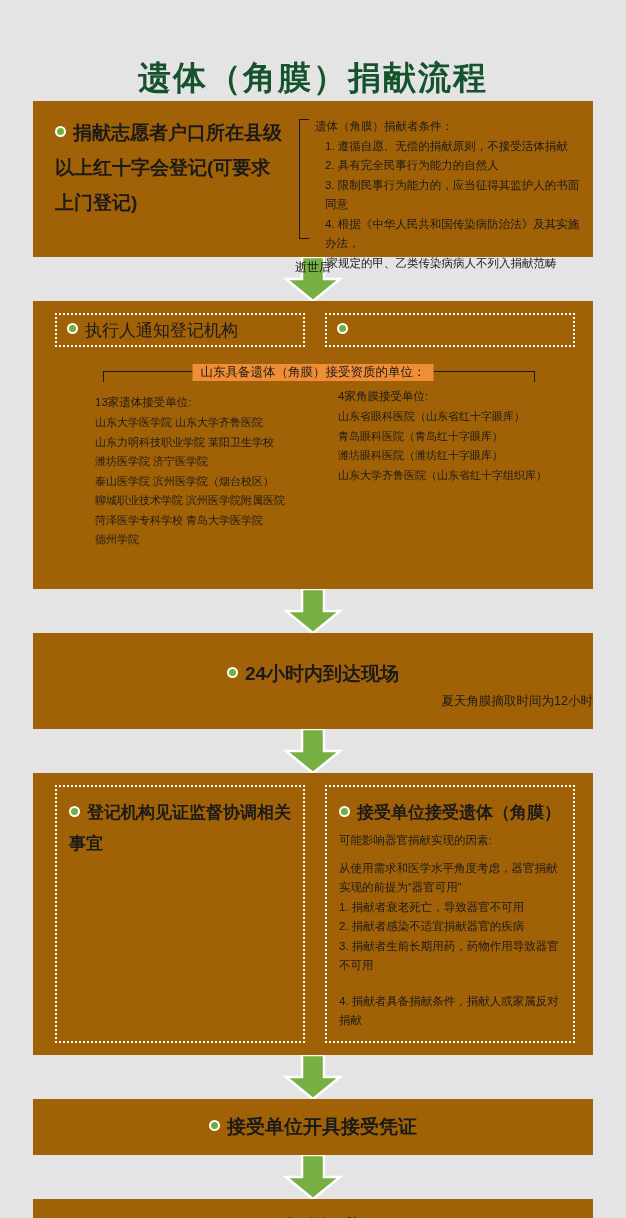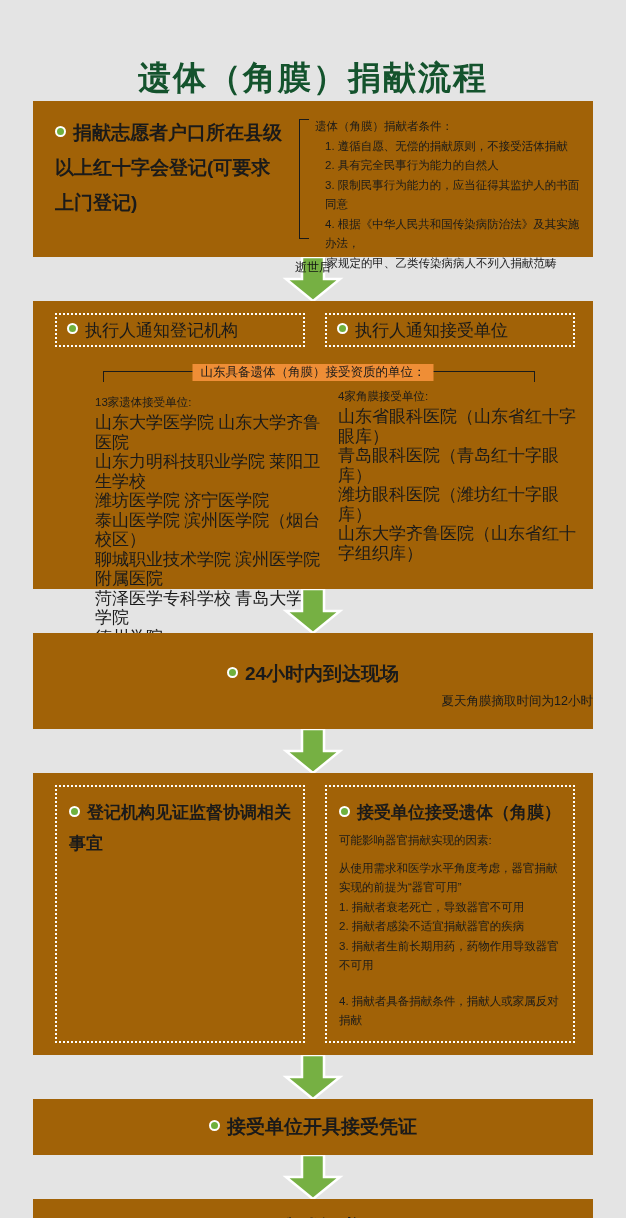--- a/index.html
+++ b/index.html
@@ -115,21 +115,21 @@
     left:50%;transform:translateX(-50%);
     top:63px;
     background:#ef8e36;
     padding:0 8px;
     font-size:12.5px;
     white-space:nowrap;
   }
   #col-left{position:absolute;left:62px;top:92px;width:240px;}
   #col-right{position:absolute;left:305px;top:86px;width:250px;}
   .col-title{font-size:11.5px;line-height:19px;font-weight:normal;margin-bottom:1px;}
-  .col-item{font-size:17px;line-height:19.5px;font-family:Liberation Serif, serif;}
+  .col-item{font-size:11px;line-height:19.5px;}
 
   
   #box3{padding:26px 0 16px 0;text-align:center;}
   #box3 .h{font-size:19px;font-weight:bold;line-height:30px;}
   #box3 .s{font-size:12.5px;line-height:24px;text-align:right;}
 
   
   #box4{padding:12px 0 14px 0;}
   #box4 .pane{position:absolute;box-sizing:border-box;padding:10px 12px;}
   #pane-l{left:22px;top:12px;width:250px;height:258px;}
@@ -172,21 +172,20 @@
     <div class="arrow-label">逝世后</div>
   </div>
 
   <div class="box" id="box2" style="height:288px;">
     <div class="sub dashed" id="sub-a">
       <span class="bullet"></span>
         <span class="t">执行人通知登记机构</span>
     </div>
     <div class="sub dashed" id="sub-b">
       <span class="bullet"></span>
-        <span class="t">执行人通知接受单位</span>
     </div>
 
     <div class="brk"></div>
     <div class="brk-title">山东具备遗体（角膜）接受资质的单位：</div>
 
     <div id="col-left">
       <div class="col-title">13家遗体接受单位:</div>
       <div class="col-item">山东大学医学院  山东大学齐鲁医院</div>
       <div class="col-item">山东力明科技职业学院  莱阳卫生学校</div>
       <div class="col-item">潍坊医学院  济宁医学院</div>

